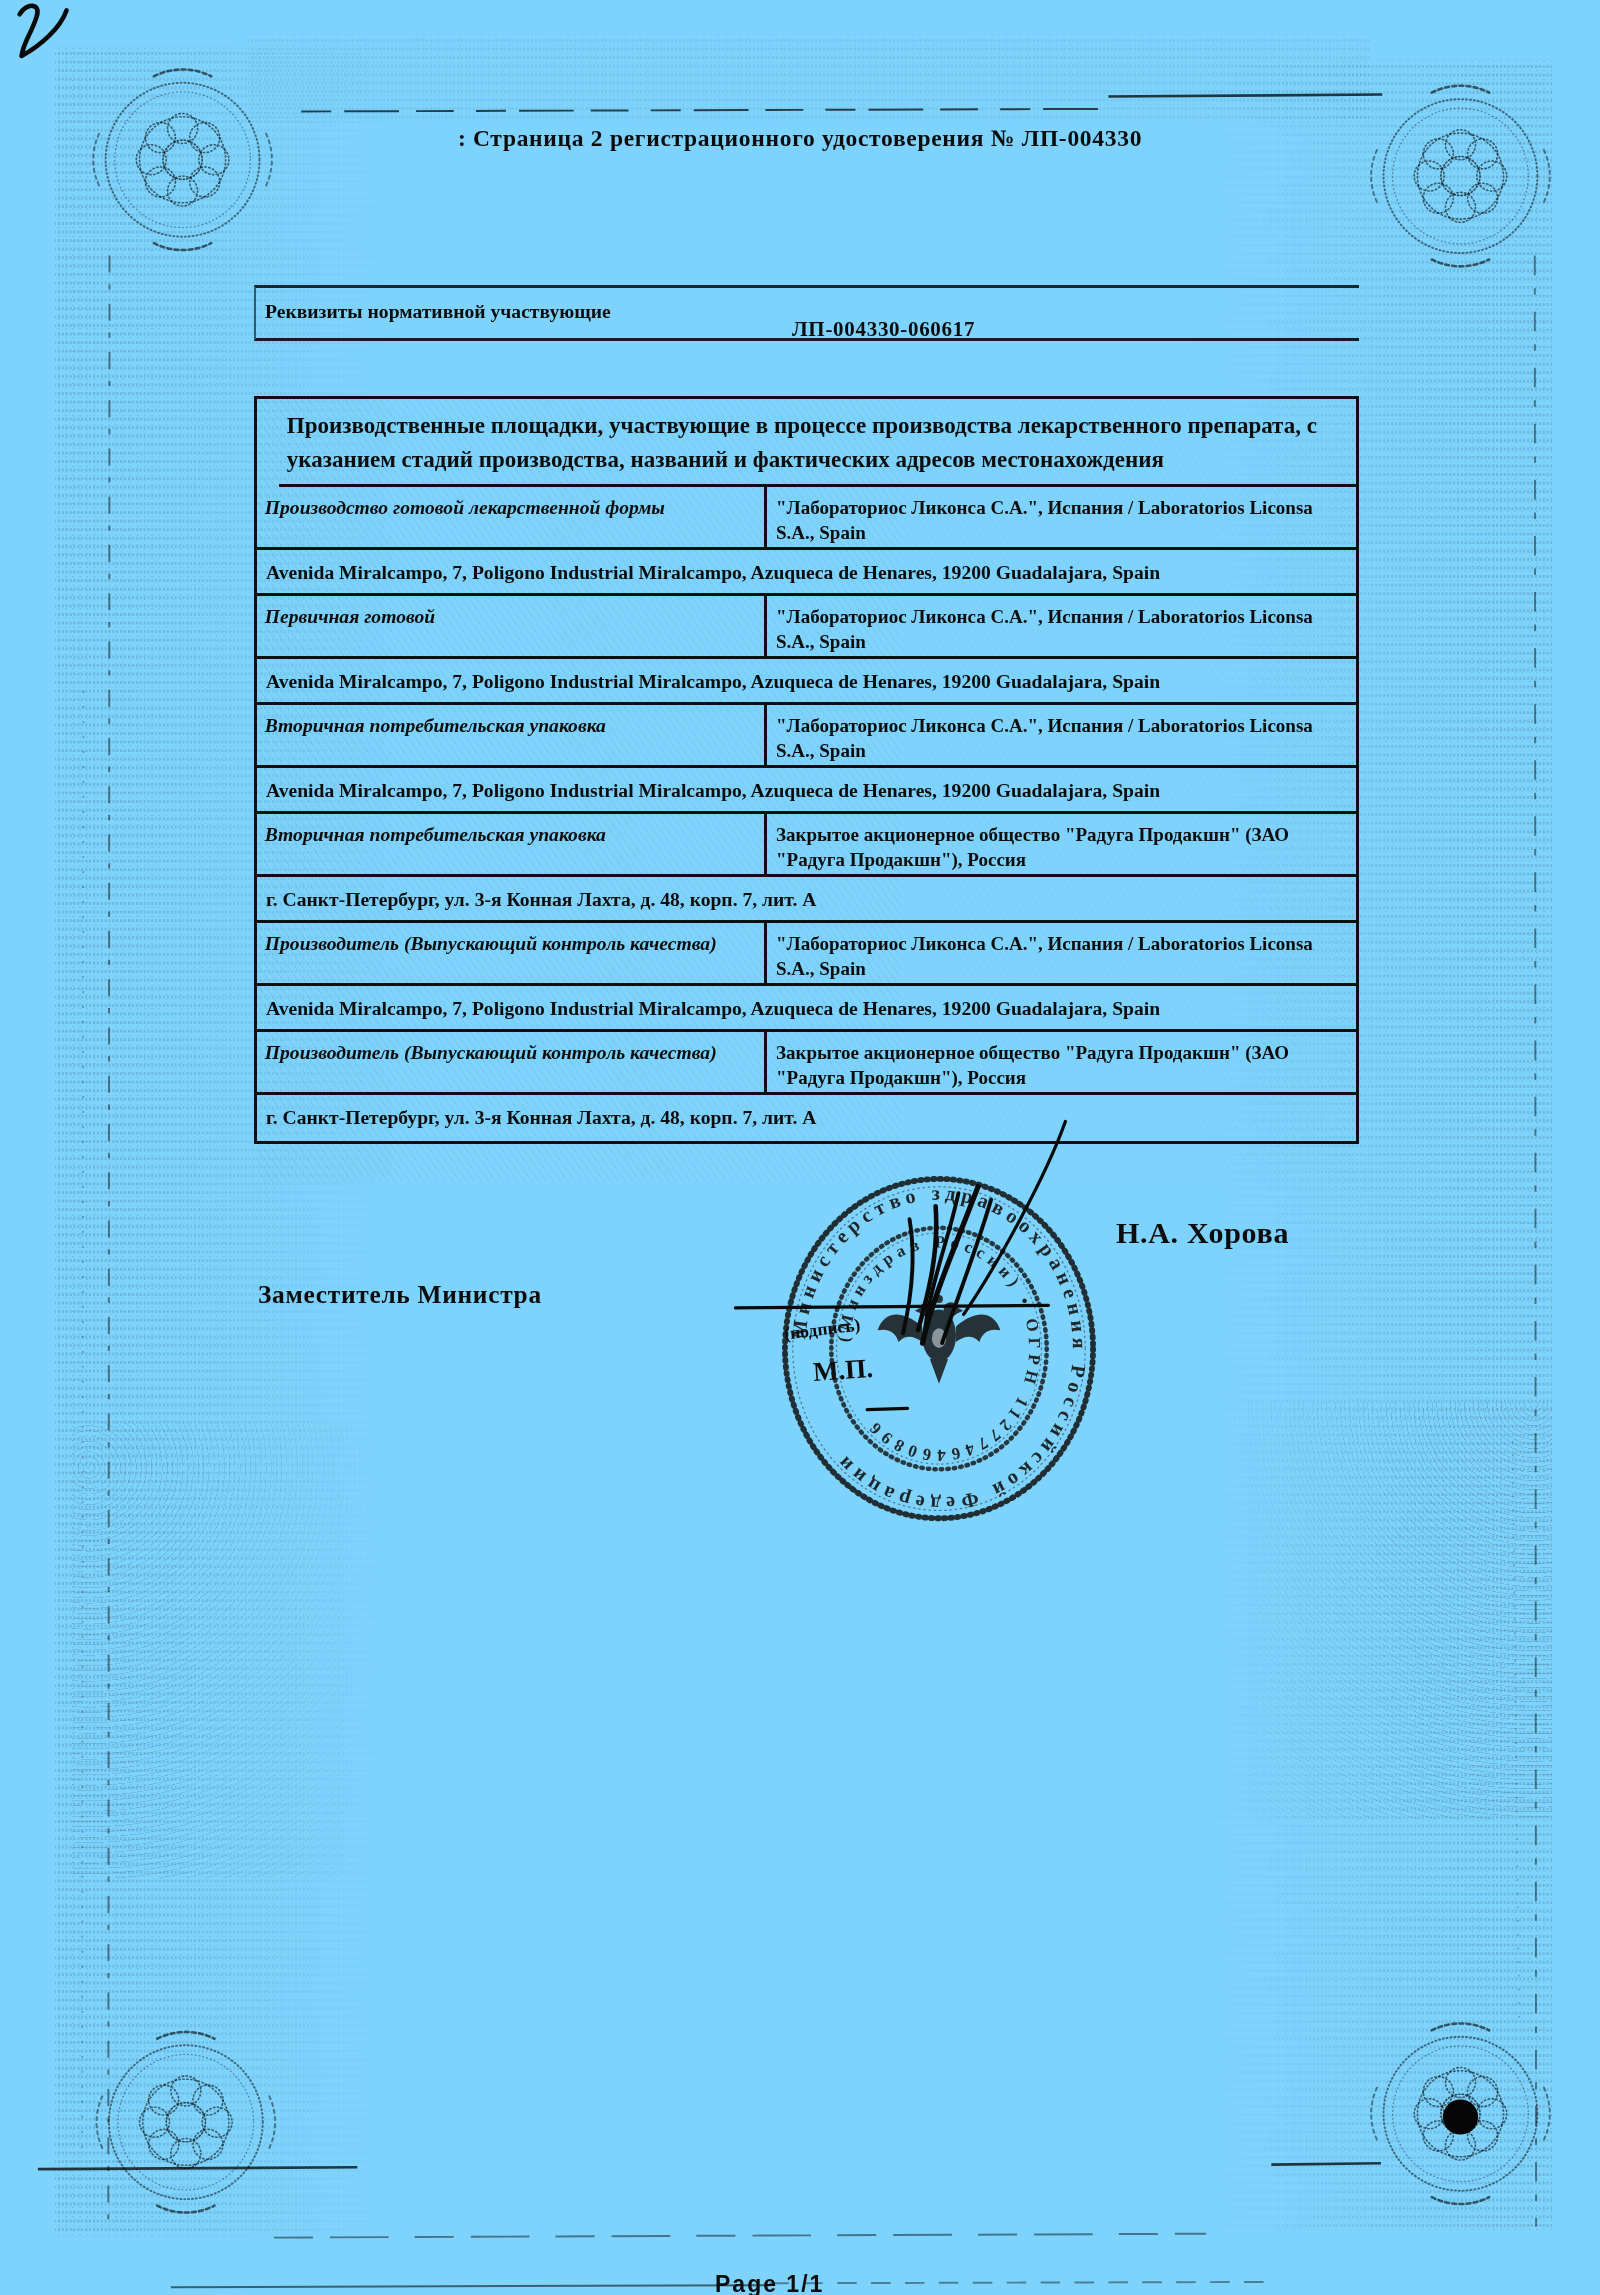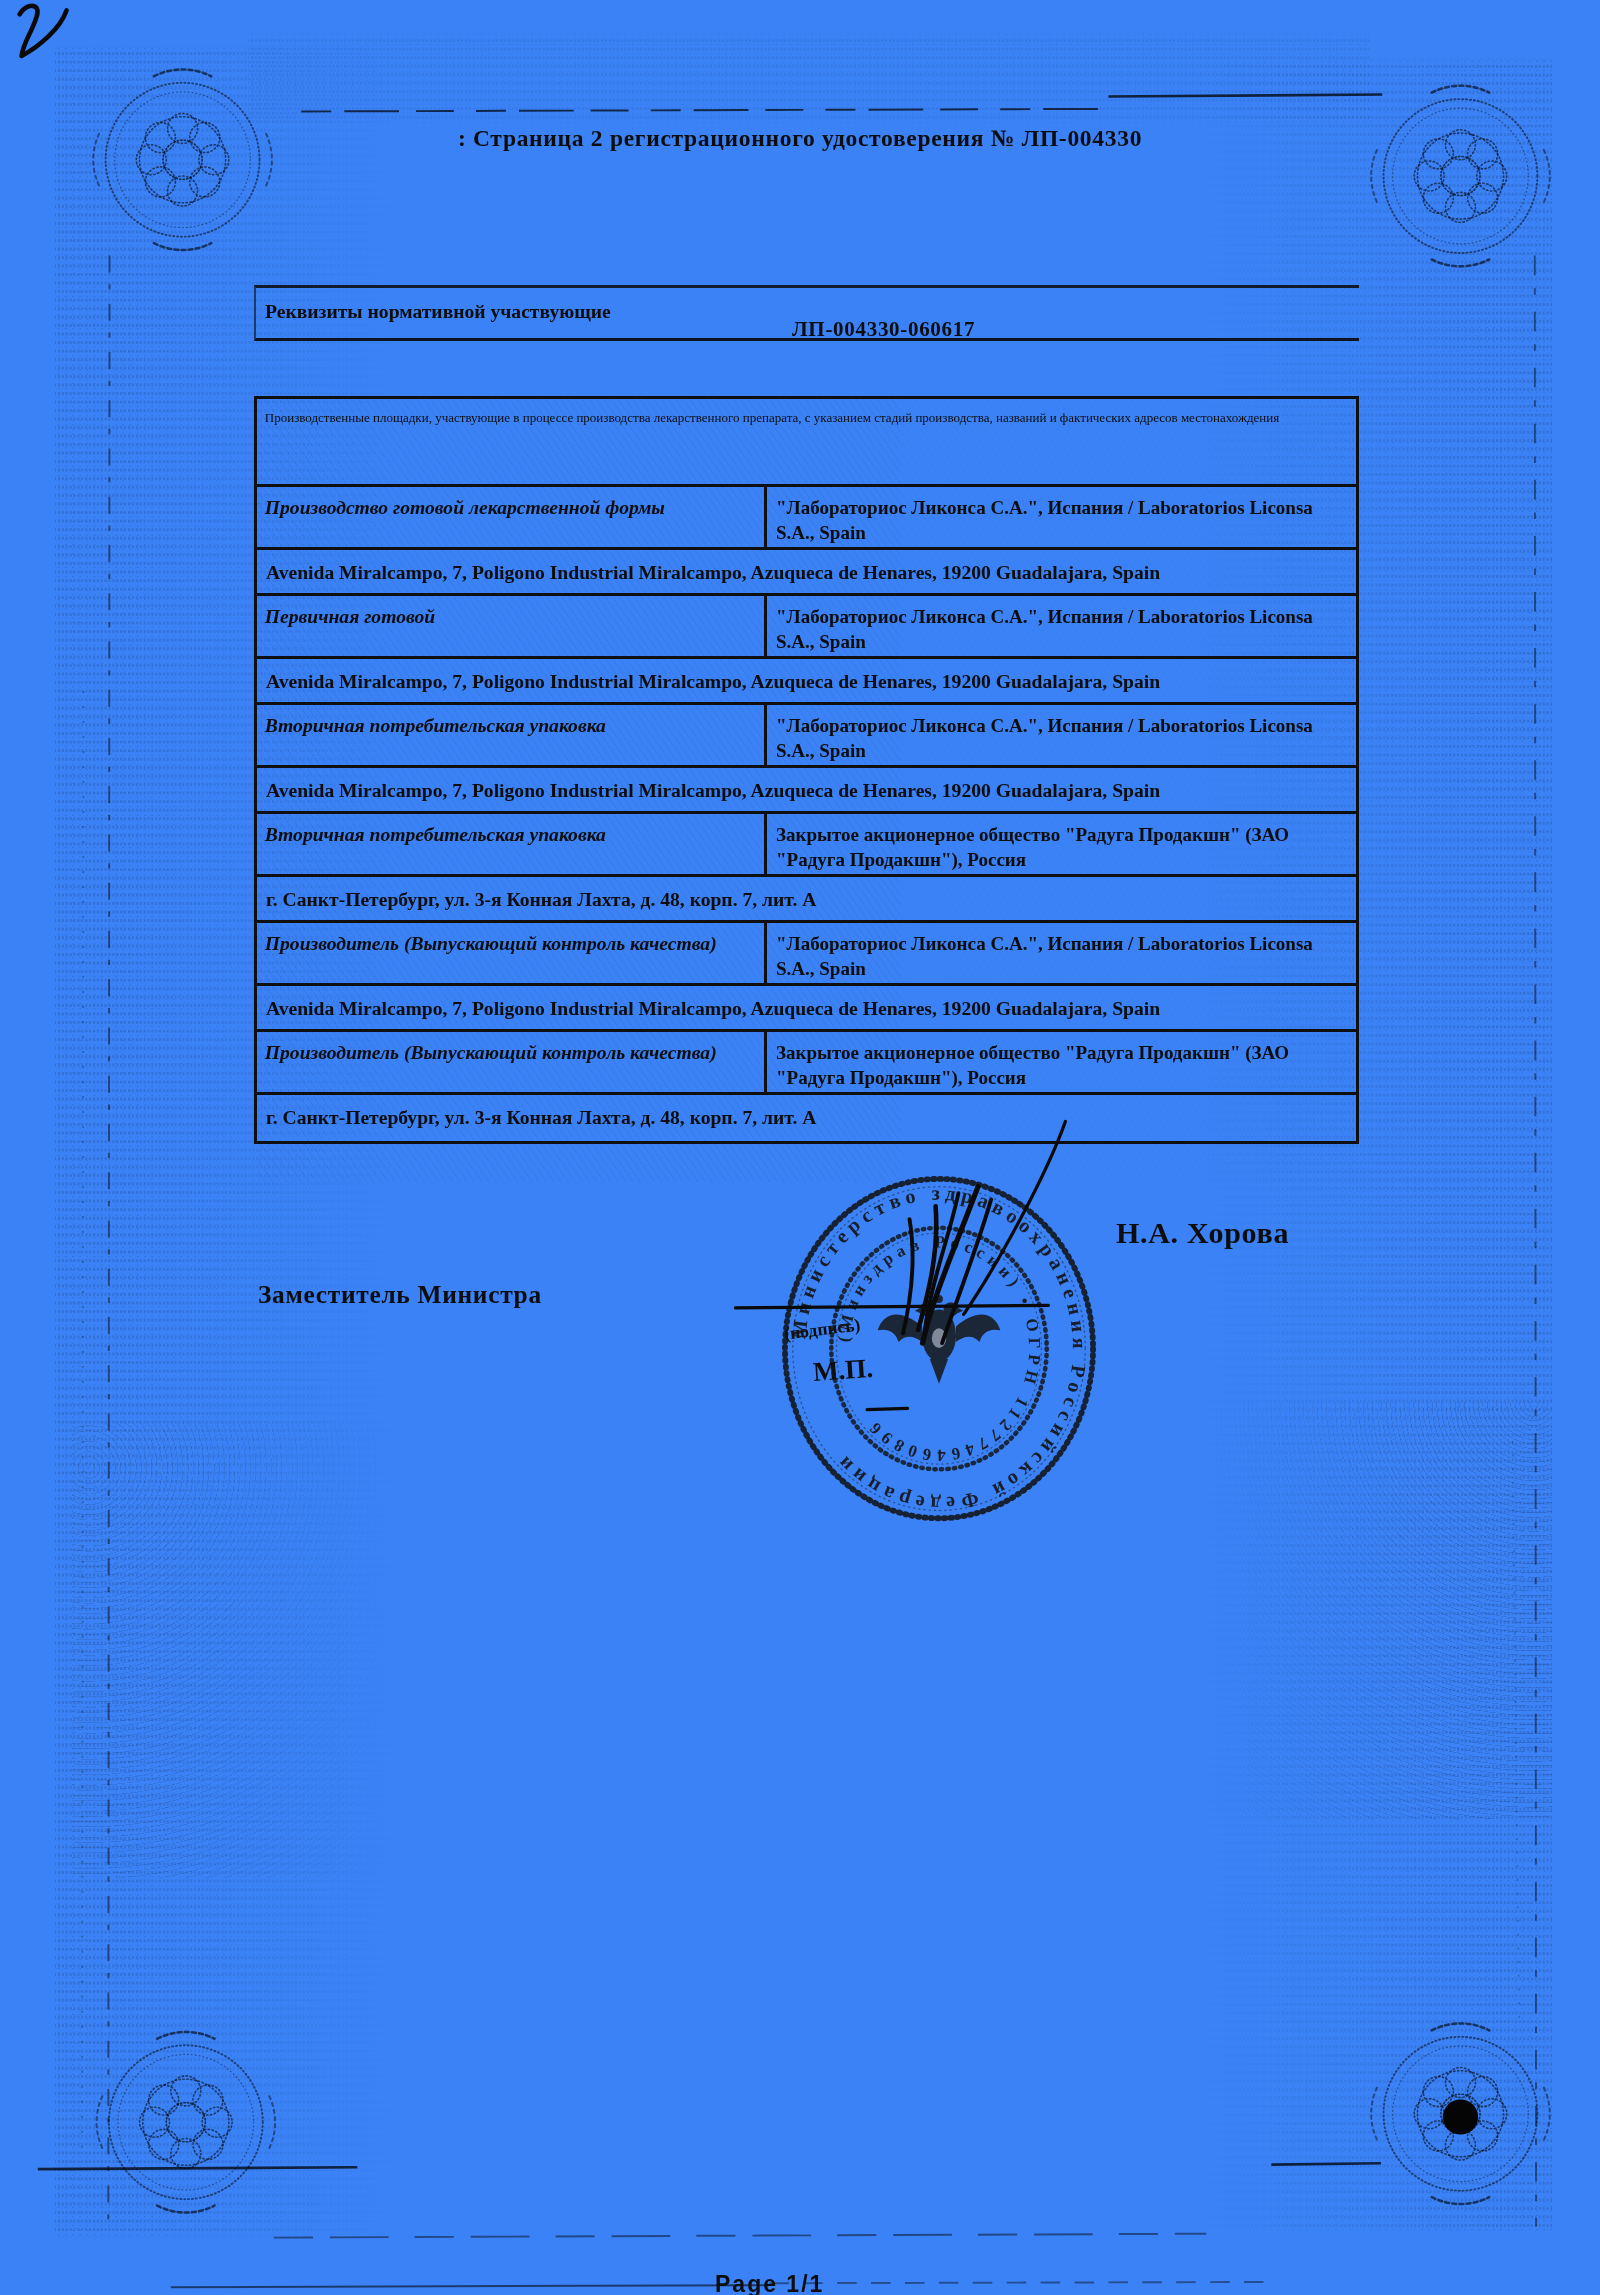--- a/index.html
+++ b/index.html
@@ -1,19 +1,19 @@
 <!DOCTYPE html>
 <html style="font-size:10.4px"><head>
 <meta charset="utf-8">
 <style>
   html,body{margin:0;padding:0;background:#888;}
   .page{
     position:relative;
     width:1600px;height:2295px;
-    background:#3b82f6;
+    background:#7dd3fc;
     overflow:hidden;
     font-family:"Liberation Serif", serif;
     color:#0d0d0d;
   }
   
   .noise{
     position:absolute;
     background-image:
       radial-gradient(#000 0.7px, transparent 0.9px),
       radial-gradient(#000 0.7px, transparent 0.8px);
@@ -74,21 +74,21 @@
   .main-table{
     position:absolute;left:254px;top:396px;width:1105px;
     border:3.3px solid #0f0f0f;
     box-sizing:border-box;
     background:transparent;
   }
   .t-header{
     min-height:88px;box-sizing:border-box;
     border-bottom:3.3px solid #0f0f0f;
     padding:10.4px 11.7px 0 7.8px;
-    font-size:13px;font-weight:normal;line-height:1.45;
+    font-size:23px;font-weight:bold;line-height:1.45;margin-left:22px;
   }
   .row-pair{display:flex;min-height:63px;border-bottom:3.3px solid #0f0f0f;box-sizing:border-box;}
   .row-pair:last-child,.row-addr:last-child{border-bottom:none;}
   .cell-label{
     width:510px;box-sizing:border-box;flex:none;
     border-right:3.3px solid #0f0f0f;
     padding:10.4px 6.5px 0 7.8px;
     font-size:19.6px;font-weight:bold;font-style:italic;
   }
   .cell-value{

